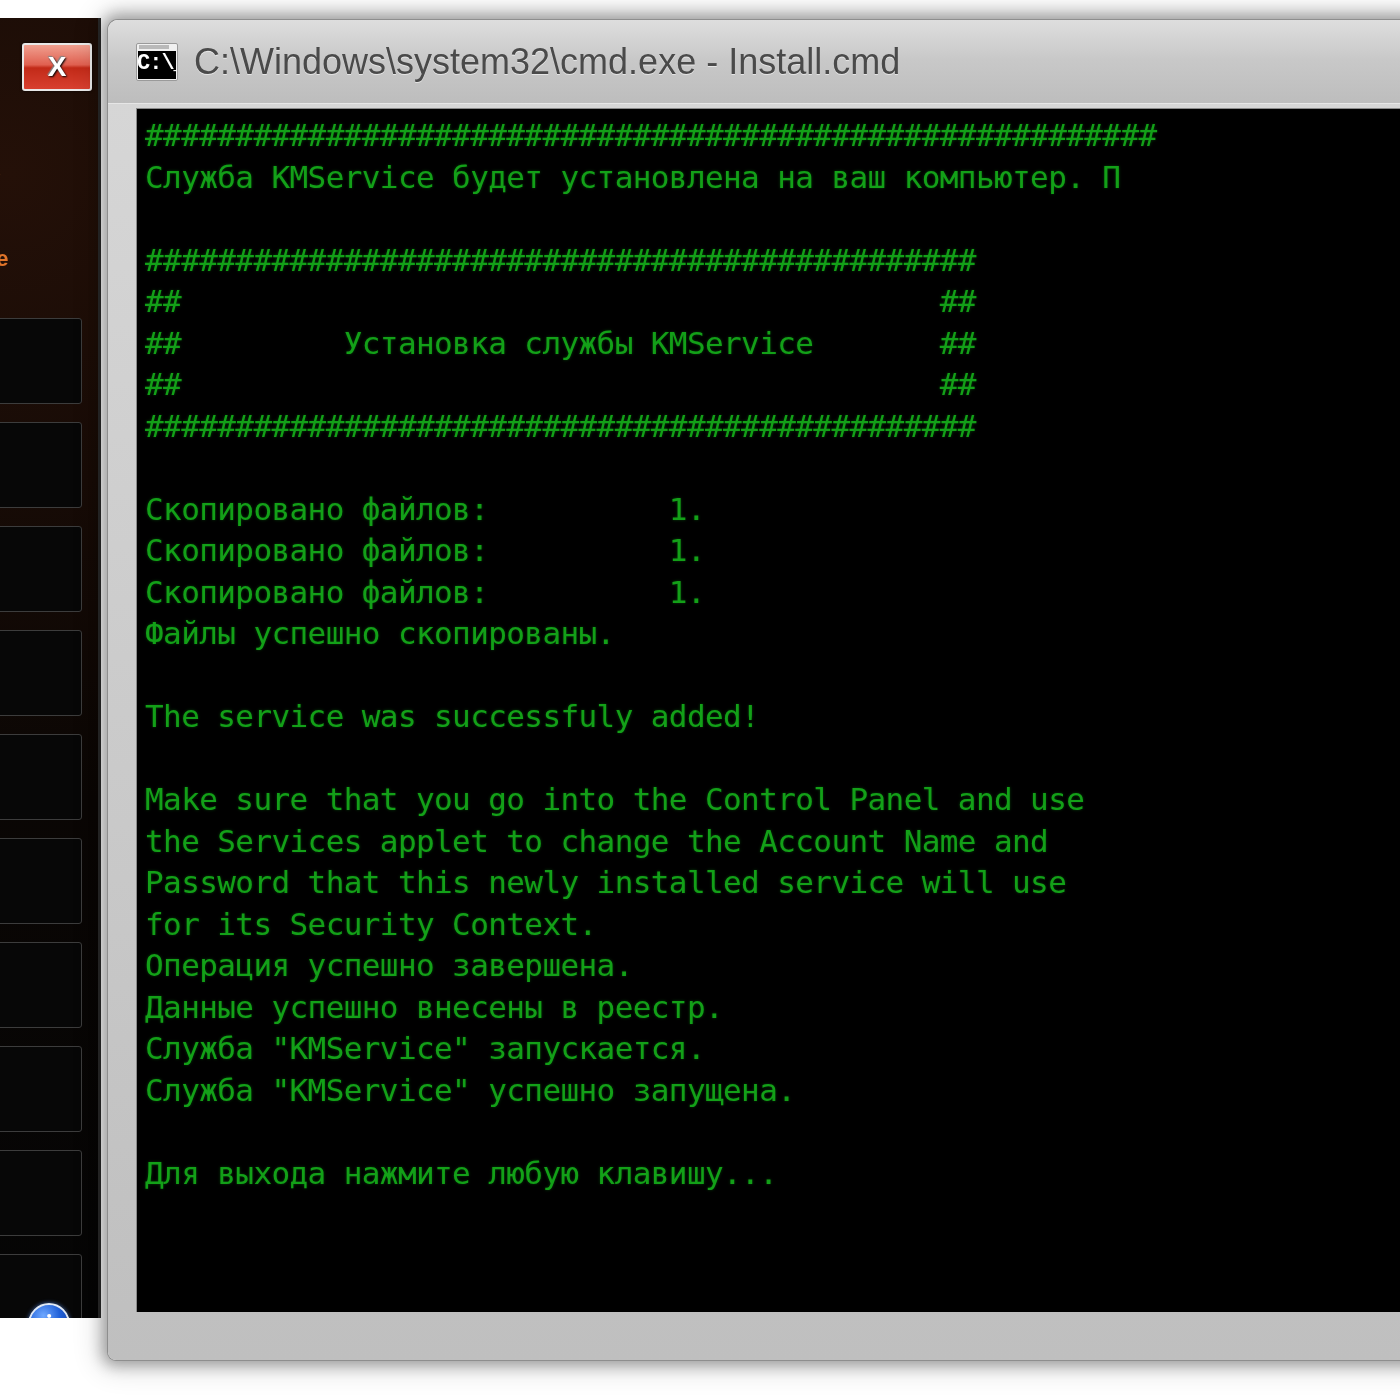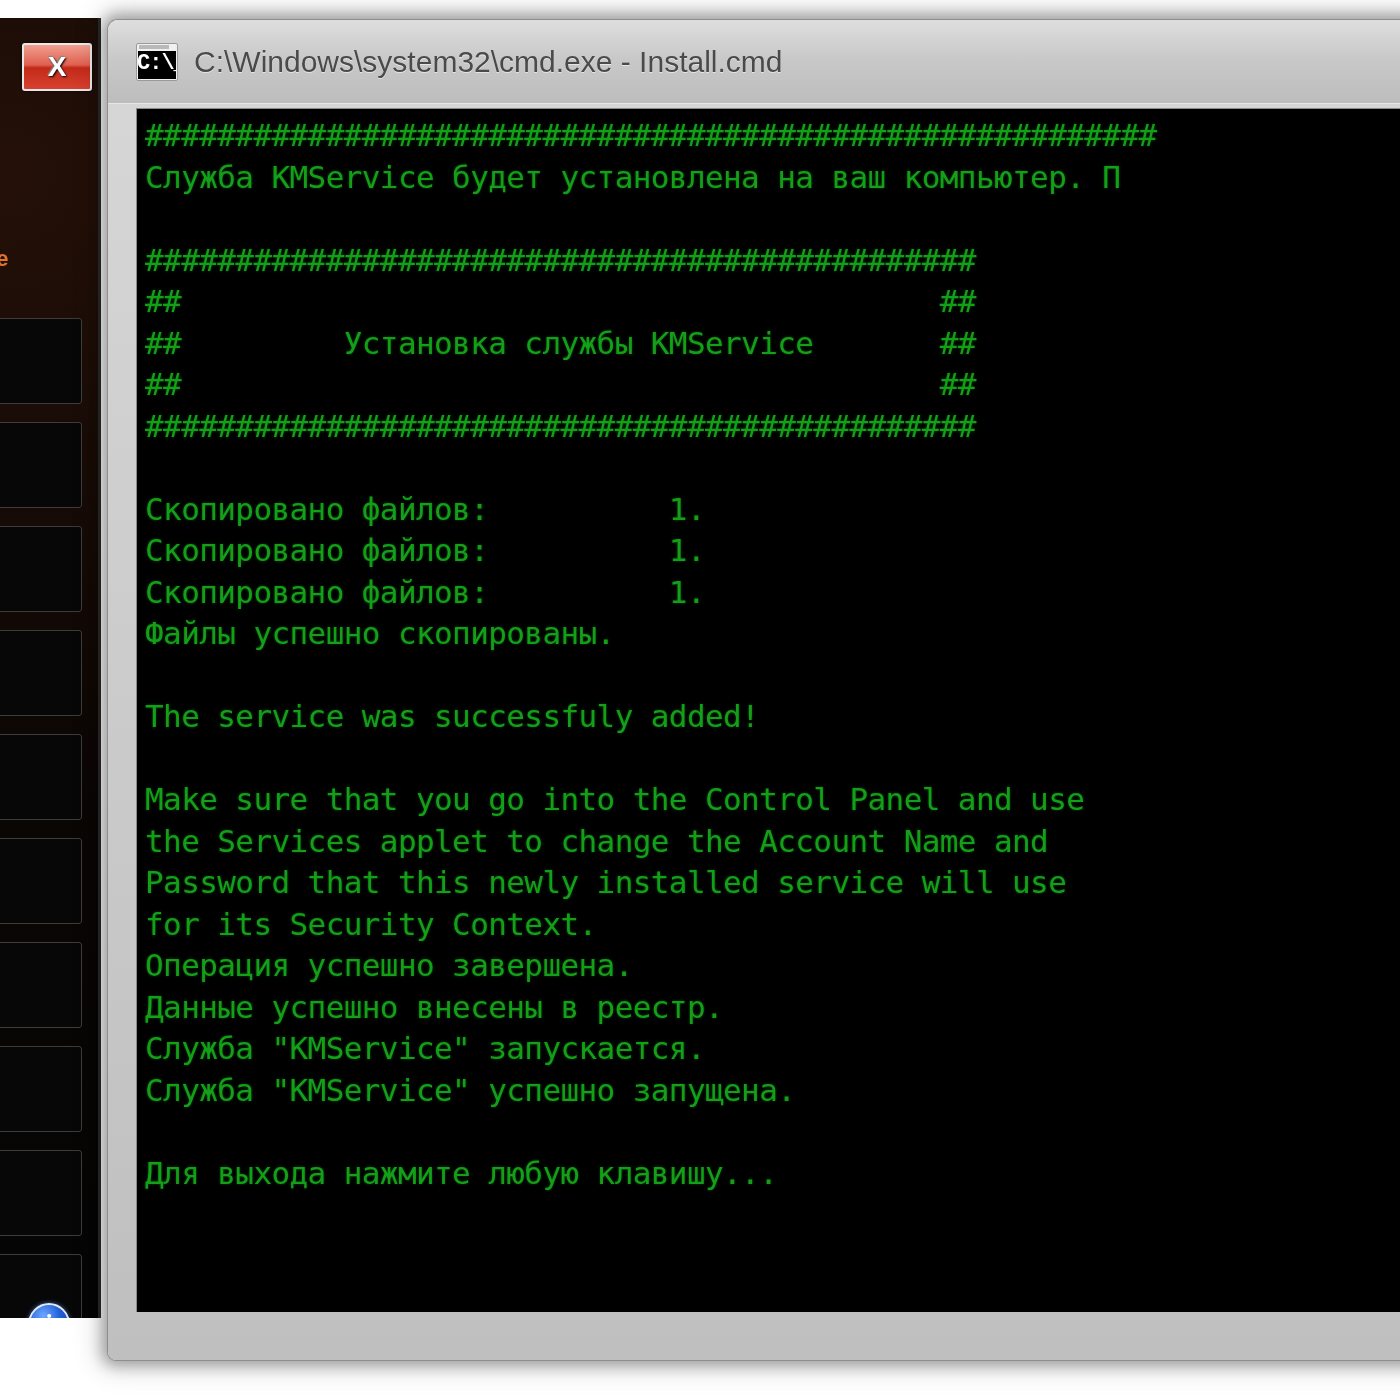--- a/index.html
+++ b/index.html
@@ -157,21 +157,21 @@
   }
   .cmd-icon-bar {
     position: absolute;
     left: 2px; top: 1px;
     width: 30px; height: 4px;
     background: #b9b9b9;
     z-index: 2;
   }
   .cmd-title-text {
     color: #4a4a4a;
-    font-size: 30px;
+    font-size: 36px;
     font-family: "Liberation Sans", sans-serif;
     white-space: nowrap;
     text-shadow: 0 1px 0 rgba(255,255,255,0.55);
   }
 
   
   .console {
     position: absolute;
     left: 28px;
     top: 88px;

